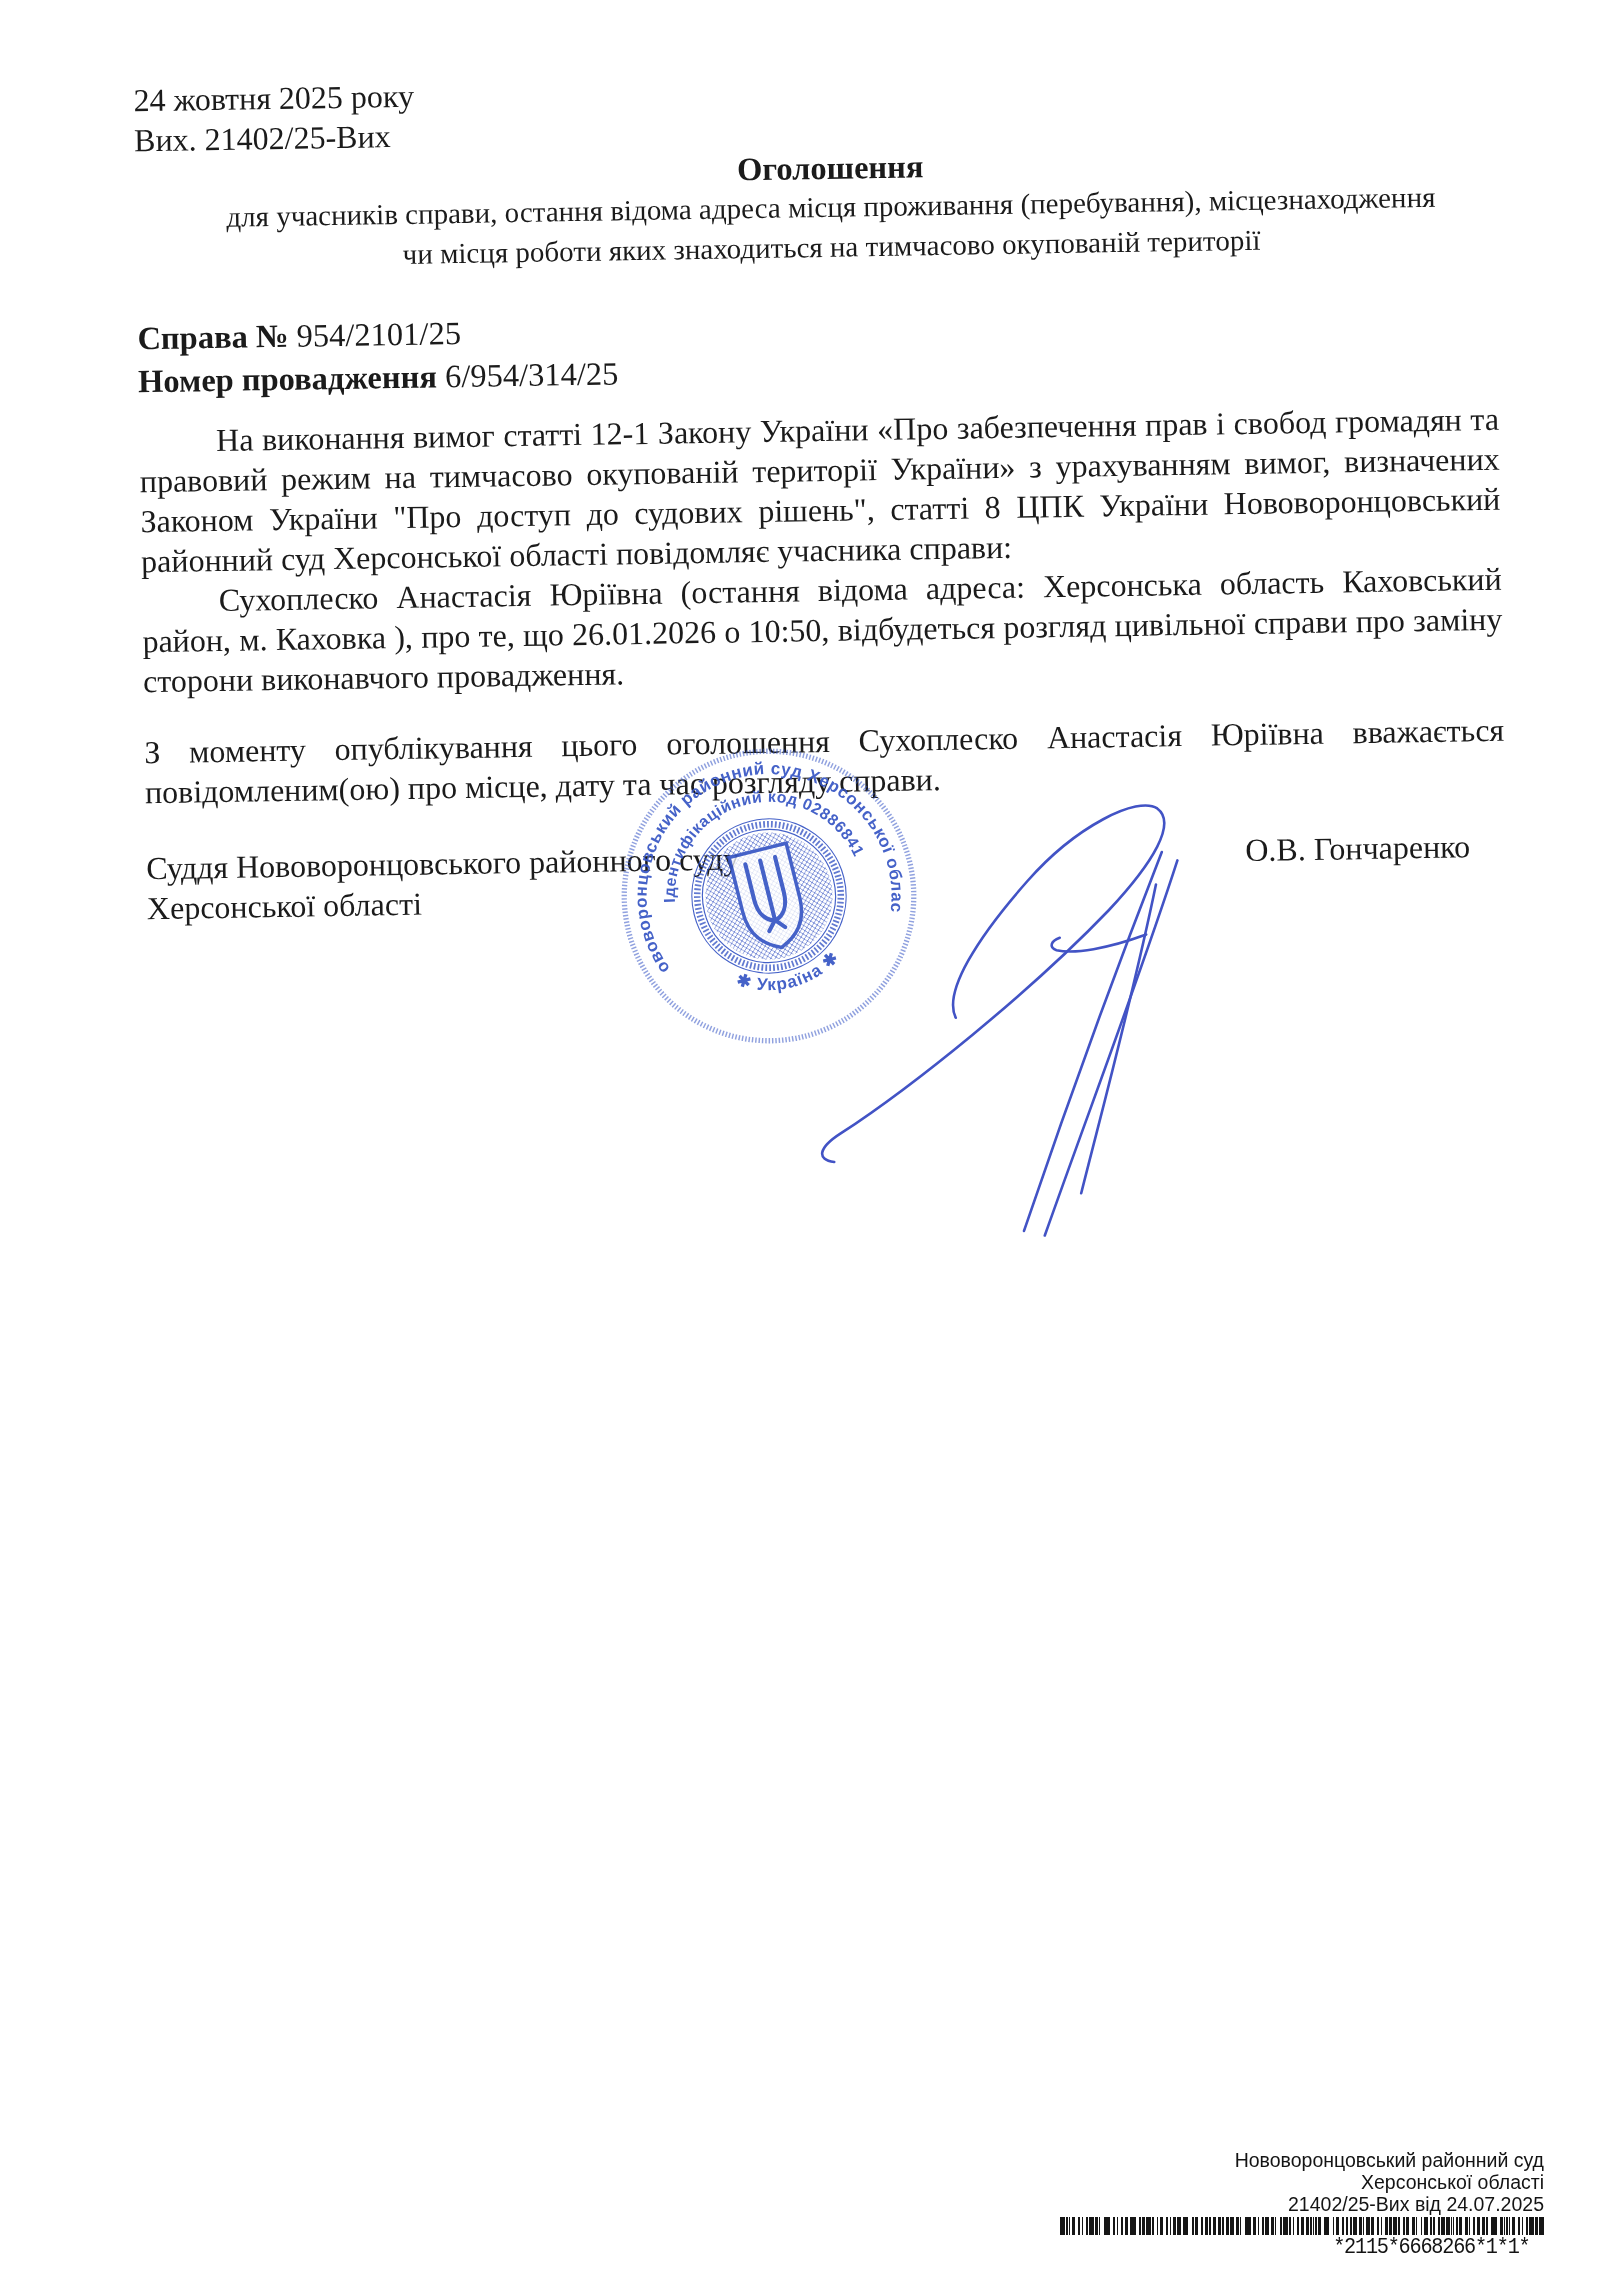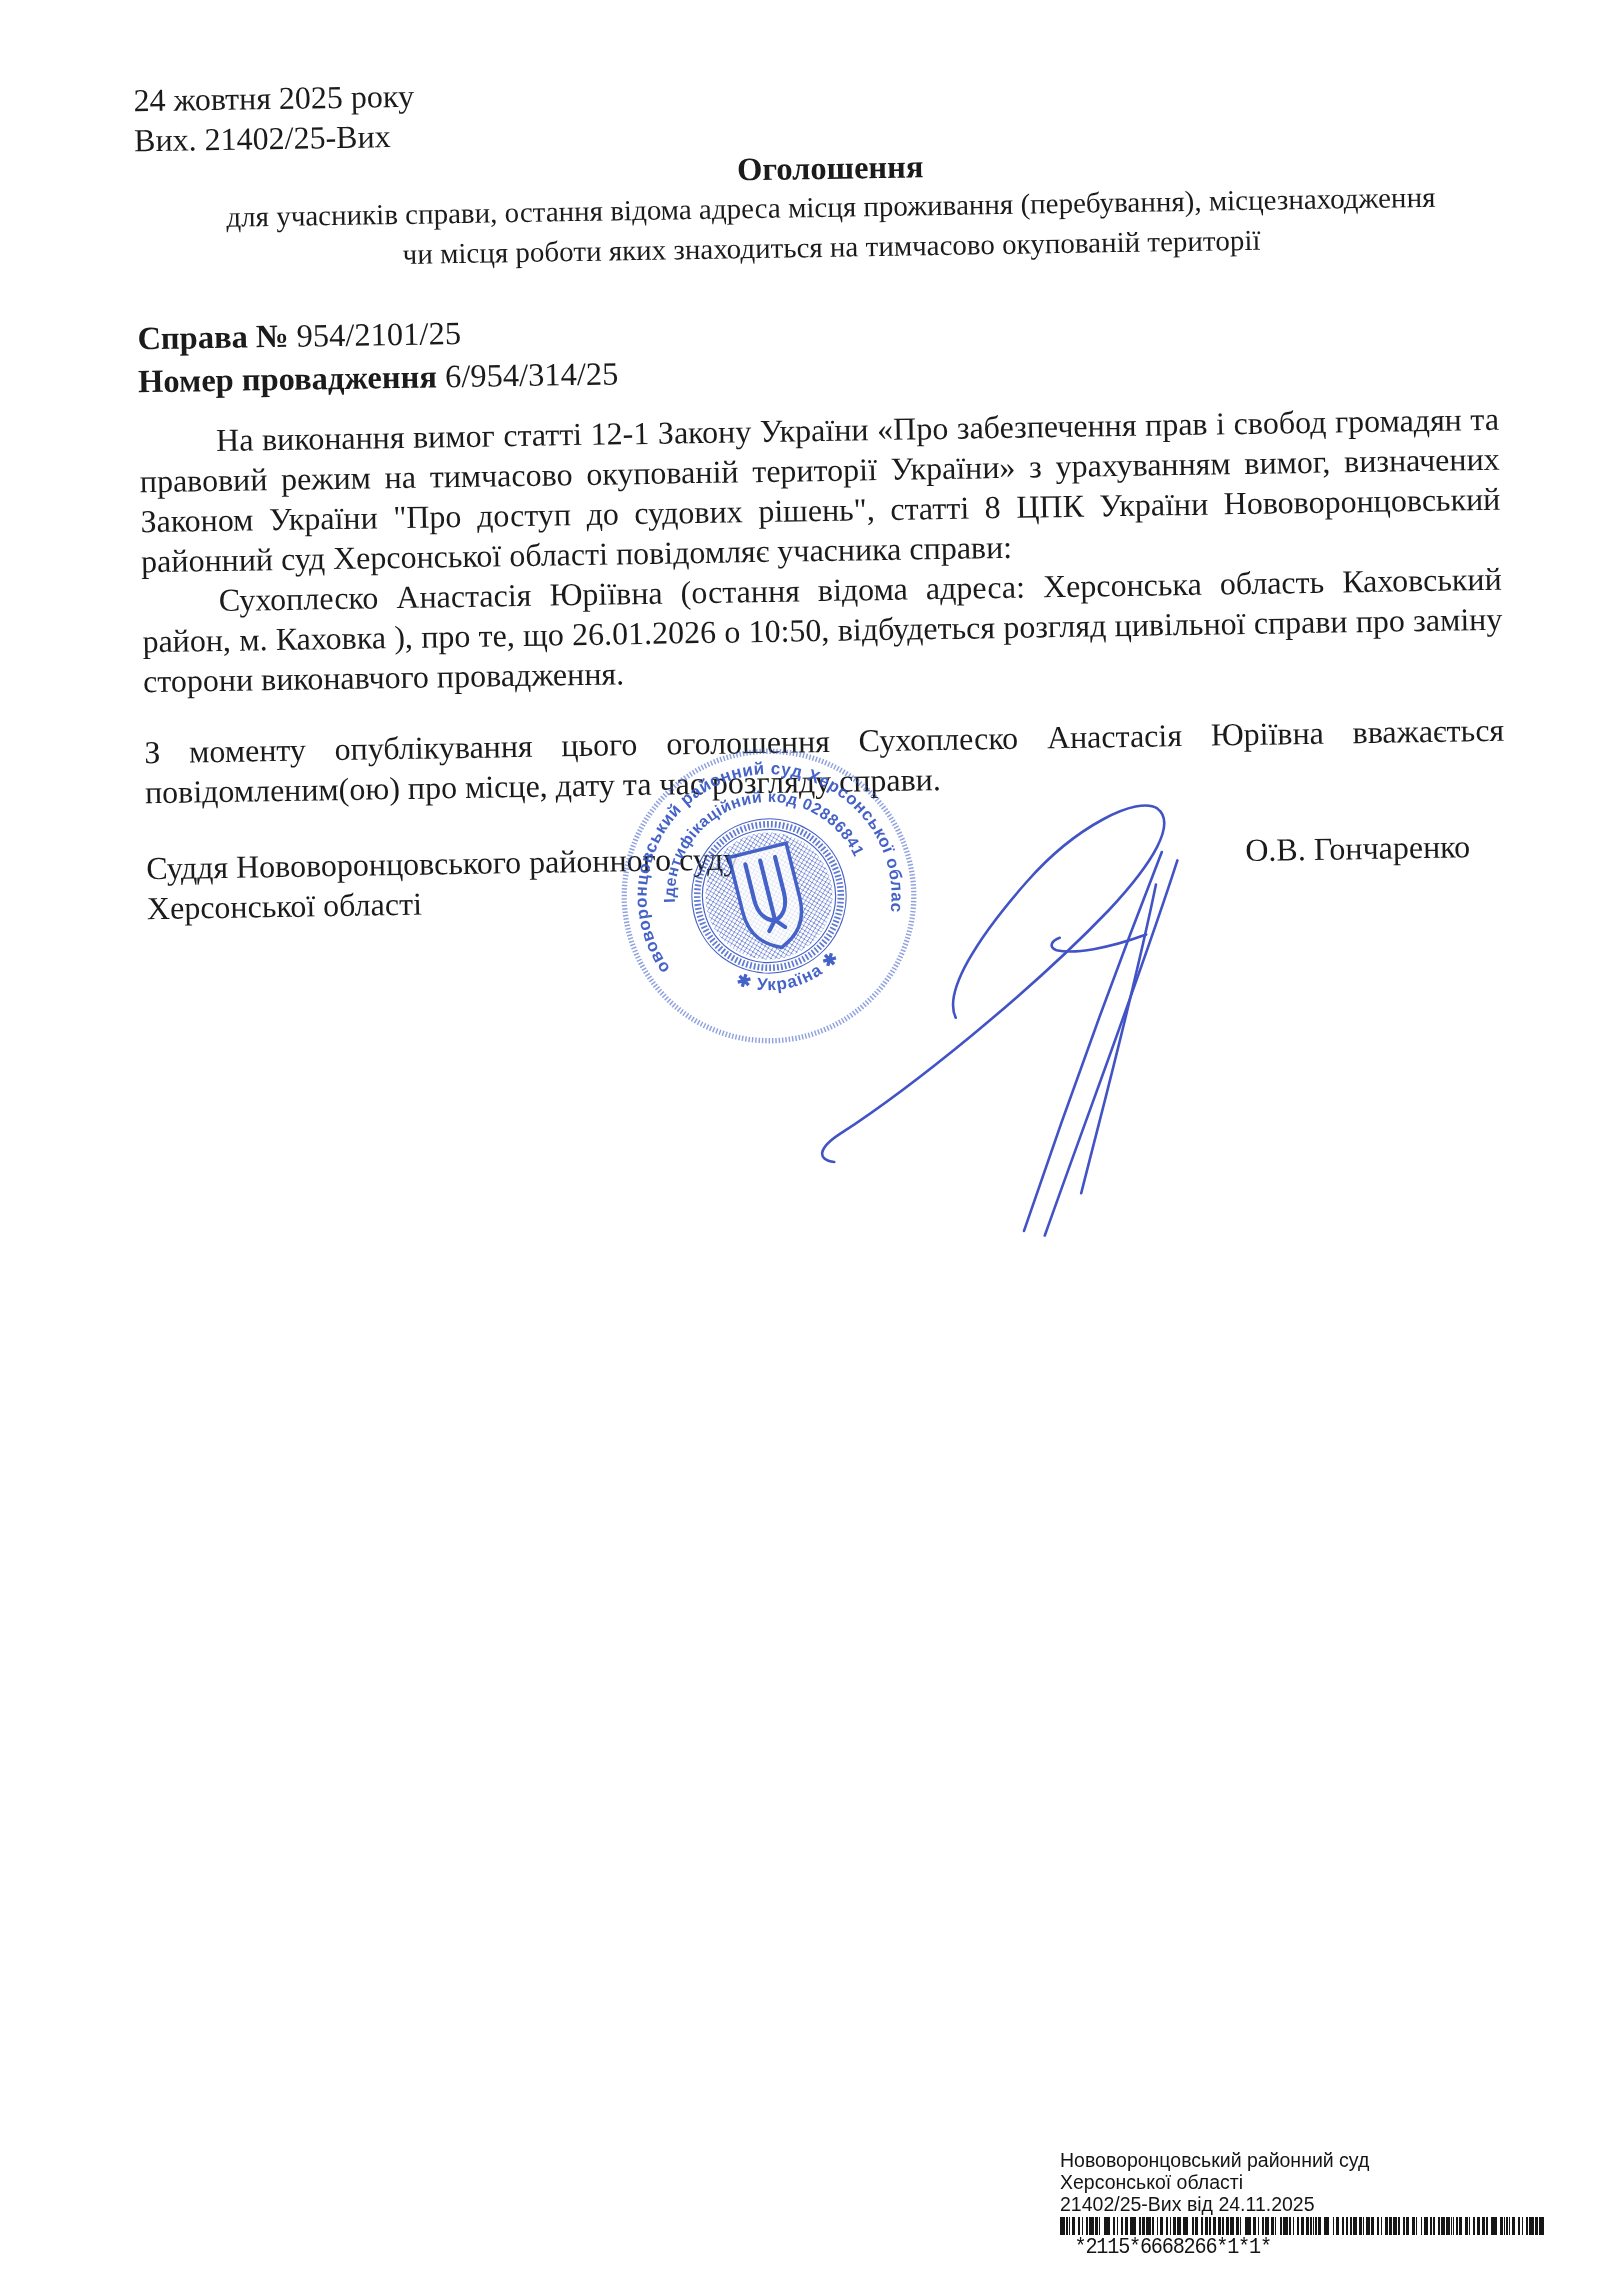--- a/index.html
+++ b/index.html
@@ -18,21 +18,21 @@
   .body-block{position:absolute;left:134px;top:421px;width:1360px;font-size:32px;line-height:40px;}
   .body-block p{margin:0;text-align:justify;}
   .p-indent{text-indent:77px;}
   .p-gap{margin-top:31px !important;}
   .sig-row{display:flex;justify-content:space-between;align-items:flex-start;margin-top:36px;}
   .sig-left{white-space:nowrap;}
   .sig-right{white-space:nowrap;padding-right:36px;}
   .stamp-svg{position:absolute;left:616px;top:743px;width:306px;height:306px;transform:rotate(-14deg);opacity:0.92;}
   .signature-svg{position:absolute;left:803px;top:777px;width:416px;height:462px;}
   .footer-block{
-    position:absolute;left:1060px;top:2149px;width:484px;text-align:left;
+    position:absolute;left:1060px;top:2149px;width:484px;text-align:right;
     font-family:"Liberation Sans",sans-serif;font-size:19.5px;line-height:22px;color:#141414;
   }
   .barcode{
     position:relative;height:18px;margin-top:2px;
     background-image:
       repeating-linear-gradient(90deg,#161616 0 2.6px,transparent 2.6px 3.9px,#161616 3.9px 5.2px,transparent 5.2px 8.5px,#161616 8.5px 10.4px,transparent 10.4px 11.7px,#161616 11.7px 15px,transparent 15px 17.6px),
       repeating-linear-gradient(90deg,transparent 0 5.9px,#161616 5.9px 7.8px,transparent 7.8px 13px,#161616 13px 14.3px,transparent 14.3px 20px);
   }
   .barcode::before,.barcode::after{content:"";position:absolute;top:0;bottom:0;width:3.9px;background:#161616;}
   .barcode::before{left:0;}
@@ -129,19 +129,19 @@
       <path d="M 340,698 C 402,515 480,300 552,115"></path>
       <path d="M 372,705 C 438,518 520,302 576,128"></path>
       <path d="M 428,640 C 462,505 508,335 543,165"></path>
       <path d="M 528,242 C 468,264 418,272 390,266 C 378,262 381,252 395,247"></path>
     </g>
   </svg>
 
   <div class="footer-block">
     <div>Нововоронцовський районний суд</div>
     <div>Херсонської області</div>
-    <div>21402/25-Вих від 24.11.2025</div>
+    <div>21402/25-Вих від 24.07.2025</div>
     <div class="barcode"></div>
     <div class="barcode-text">*2115*6668266*1*1*</div>
   </div>
 
 </div>
 
 
 </body></html>

